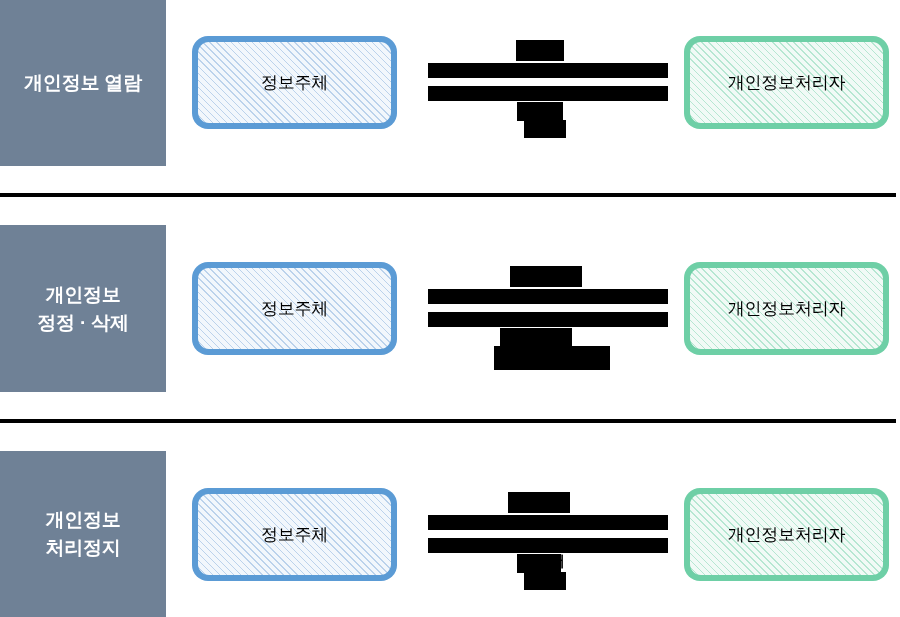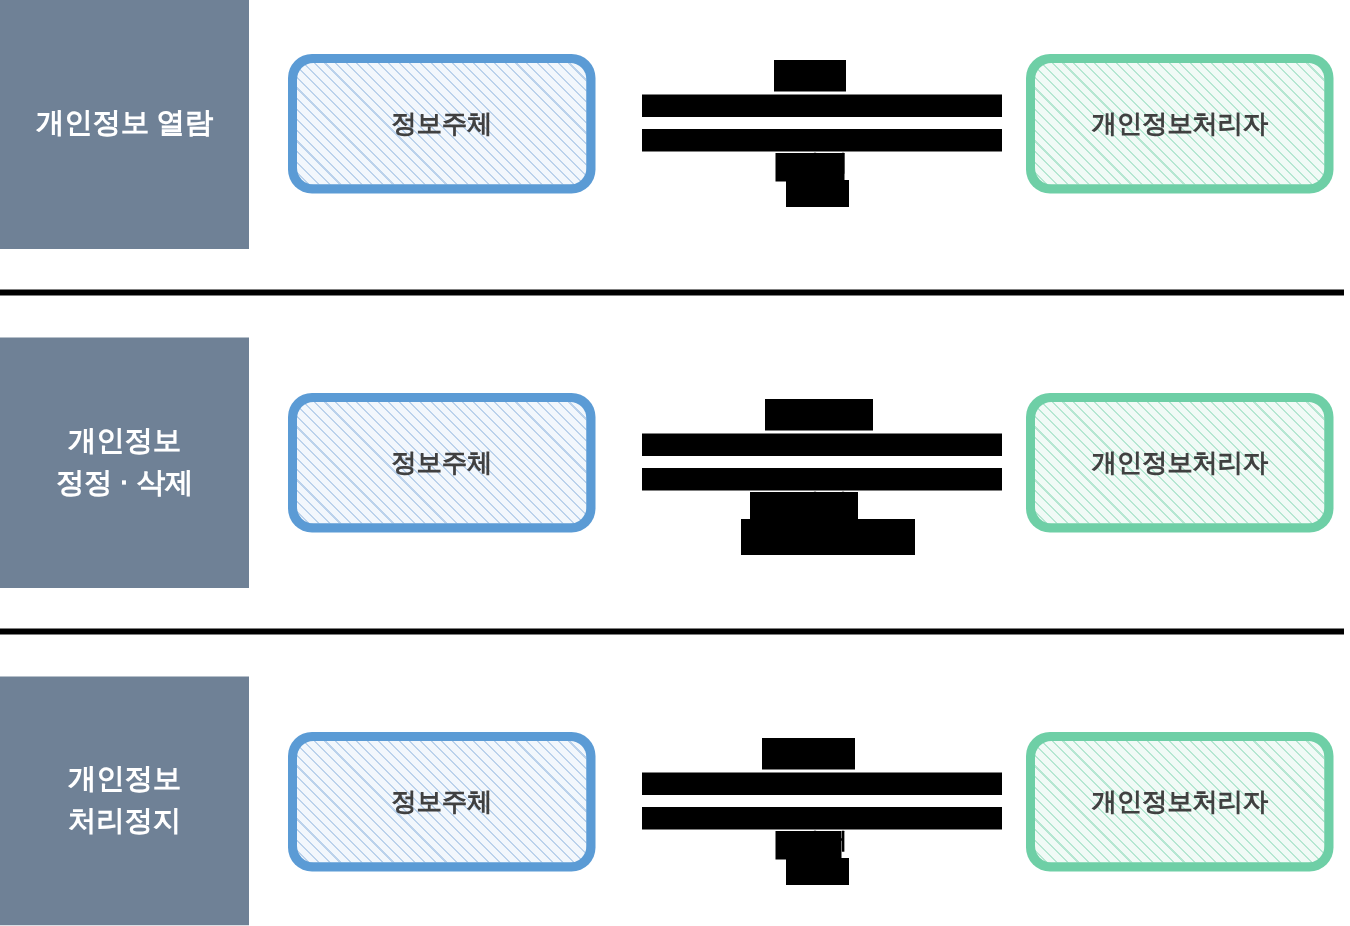--- a/index.html
+++ b/index.html
@@ -58,22 +58,22 @@
     top: 6px; left: 6px; right: 6px; bottom: 6px;
     border-radius: 11px;
     display: flex;
     align-items: center;
     justify-content: center;
   }
   .node .node-text {
     position: relative;
     z-index: 2;
     font-size: 17px;
-    color: #404040;
-    font-weight: bold;
+    color: #000000;
+    font-weight: normal;
     letter-spacing: -0.2px;
   }
 
   .node-subject {
     background: #5B9BD5;
   }
   .node-subject .node-inner {
     background-color: #F2F7FC;
     background-image: repeating-linear-gradient(
         45deg,

